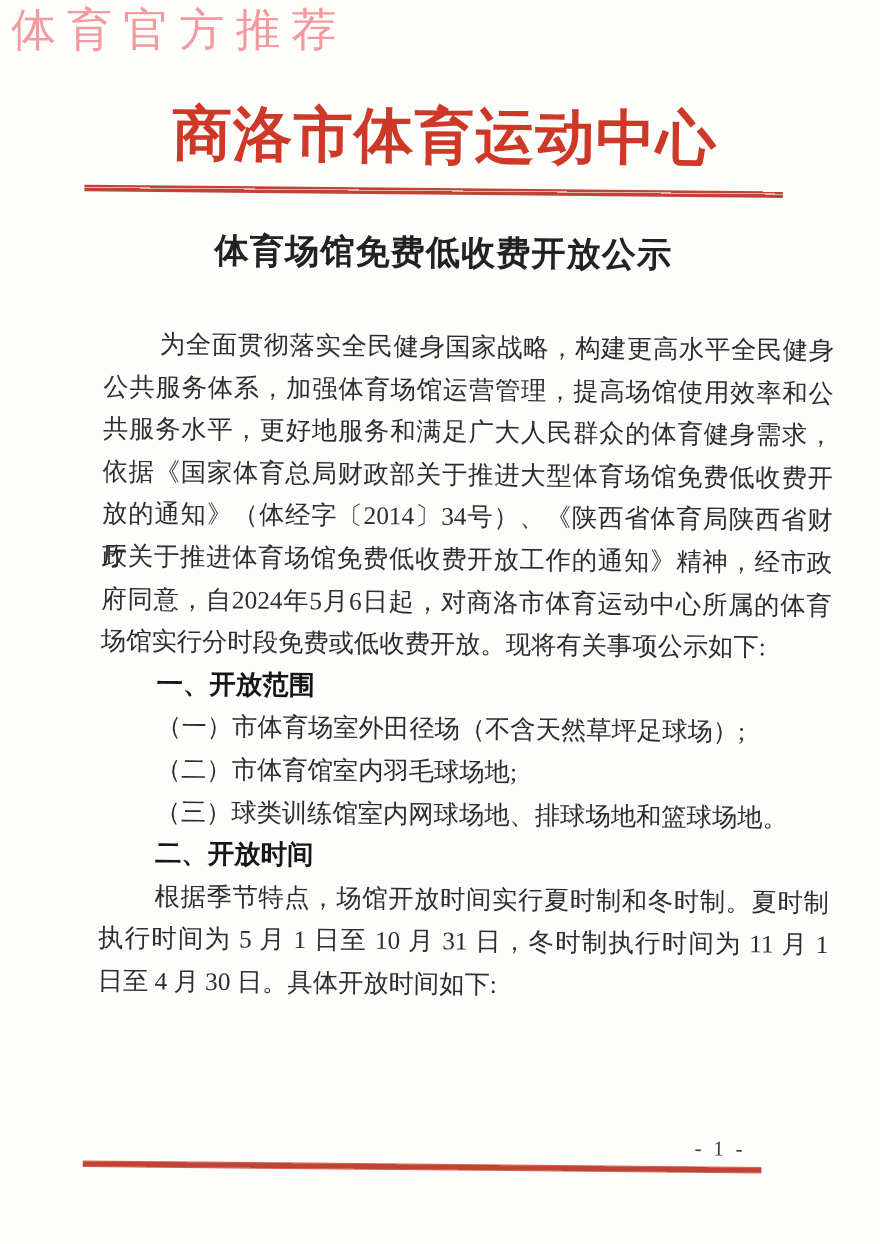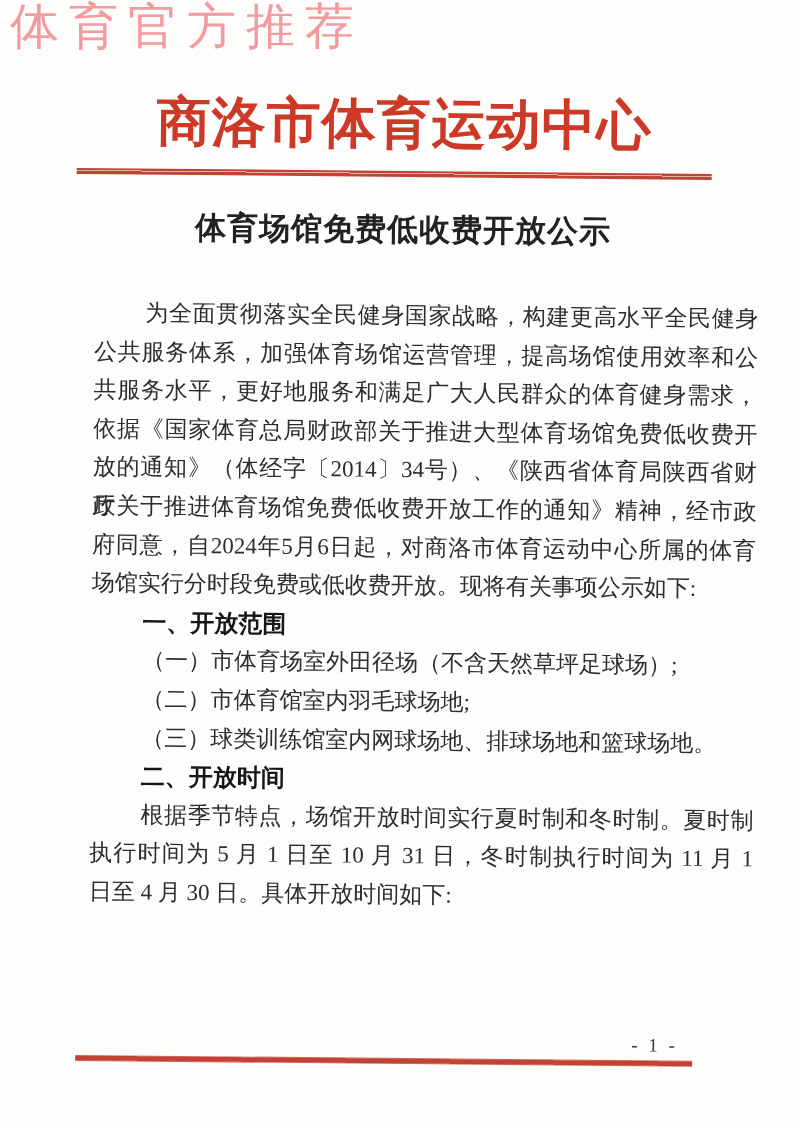--- a/index.html
+++ b/index.html
@@ -1,23 +1,23 @@
 <!DOCTYPE html>
 <html style="--red: #ce3827; --wm: #f29a9e; --ruledark: #bf4436;"><head>
 <meta charset="utf-8">
 <style>
   html,body{margin:0;padding:0;}
   .page{
     position:relative;width:800px;height:1131px;background:#fdfdfc;overflow:hidden;
     font-family:"Liberation Serif", serif;
   }
   .watermark{
-    position:absolute;left:10px;top:2px;font-size:49px;line-height:50px;
+    position:absolute;left:10px;top:2px;font-size:41px;line-height:50px;
     letter-spacing:10px;color:var(--wm,#f29a9e);font-weight:400;
-    font-family:Liberation Serif, serif;white-space:nowrap;text-align:right;
+    font-family:Liberation Sans, sans-serif;white-space:nowrap;text-align:right;
   }
   .tilt{position:absolute;left:0;top:0;width:800px;height:1131px;
     transform:rotate(0.55deg);transform-origin:400px 560px;}
   .org-title{
     position:absolute;top:92px;left:0;width:100%;text-align:center;
     font-size:54px;line-height:64px;font-weight:bold;color:var(--red,#ce3827);
     letter-spacing:1px;white-space:nowrap;
   }
   .header-rule{
     position:absolute;top:171px;left:73px;width:635px;height:6px;

